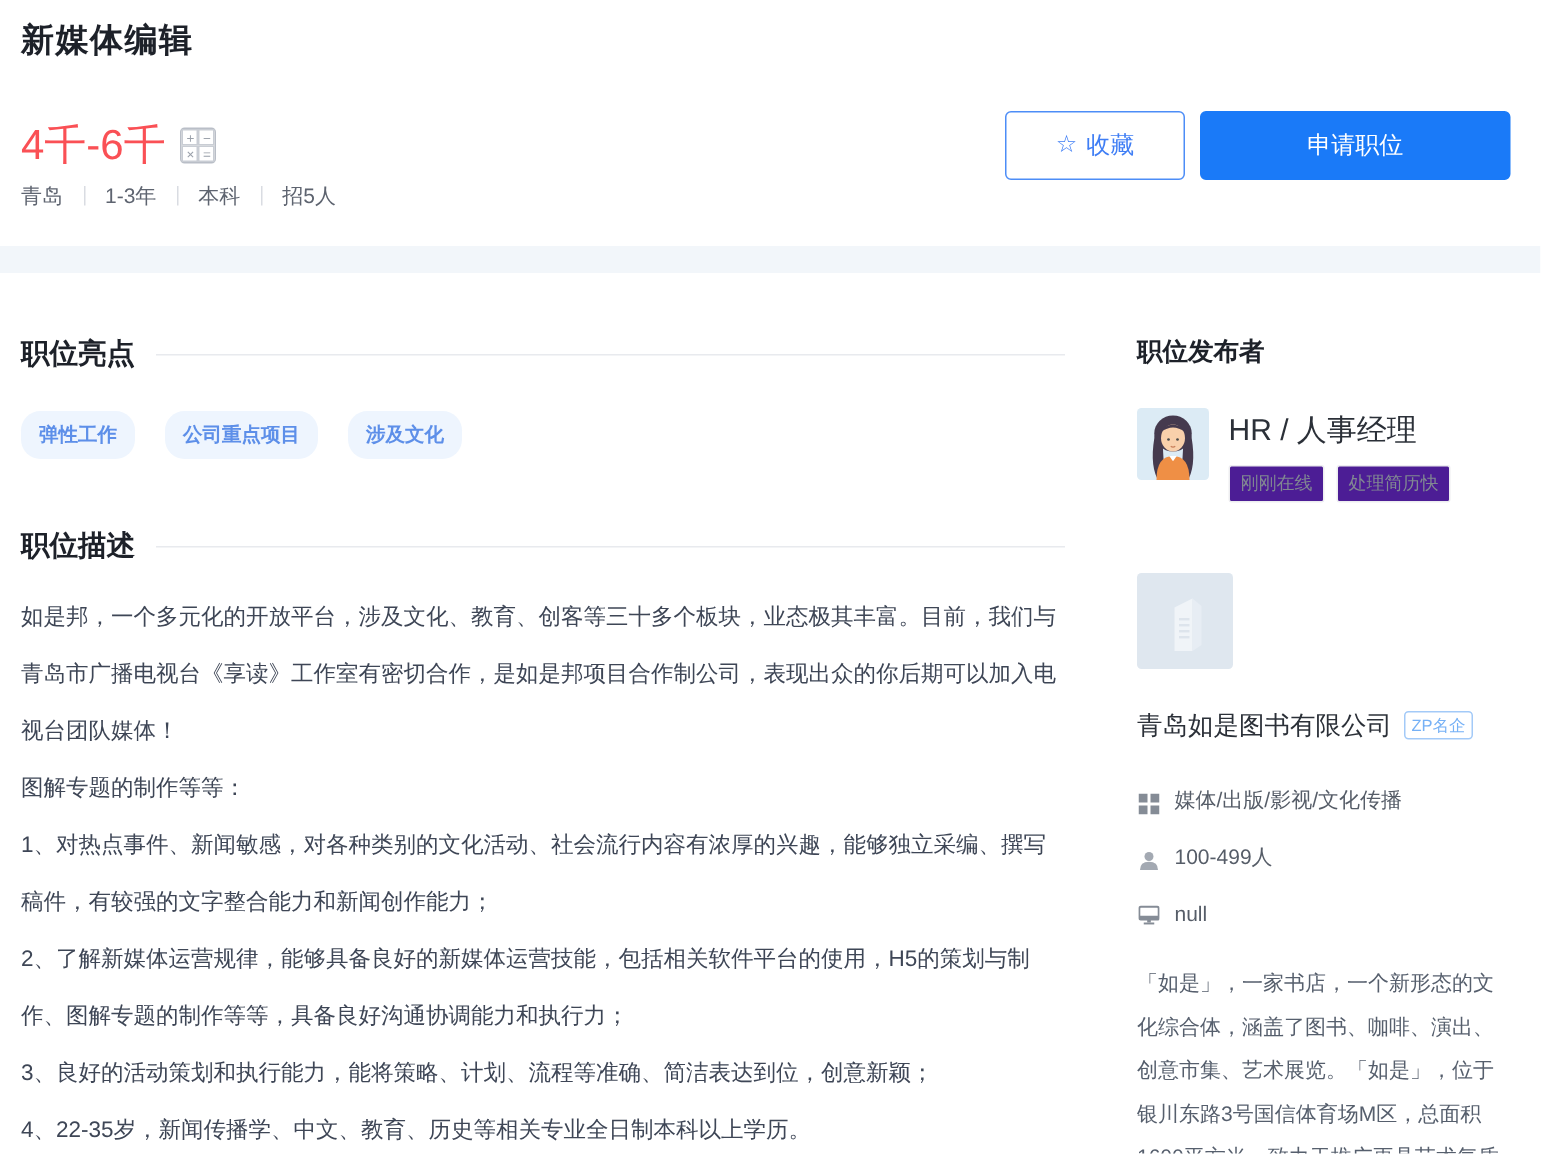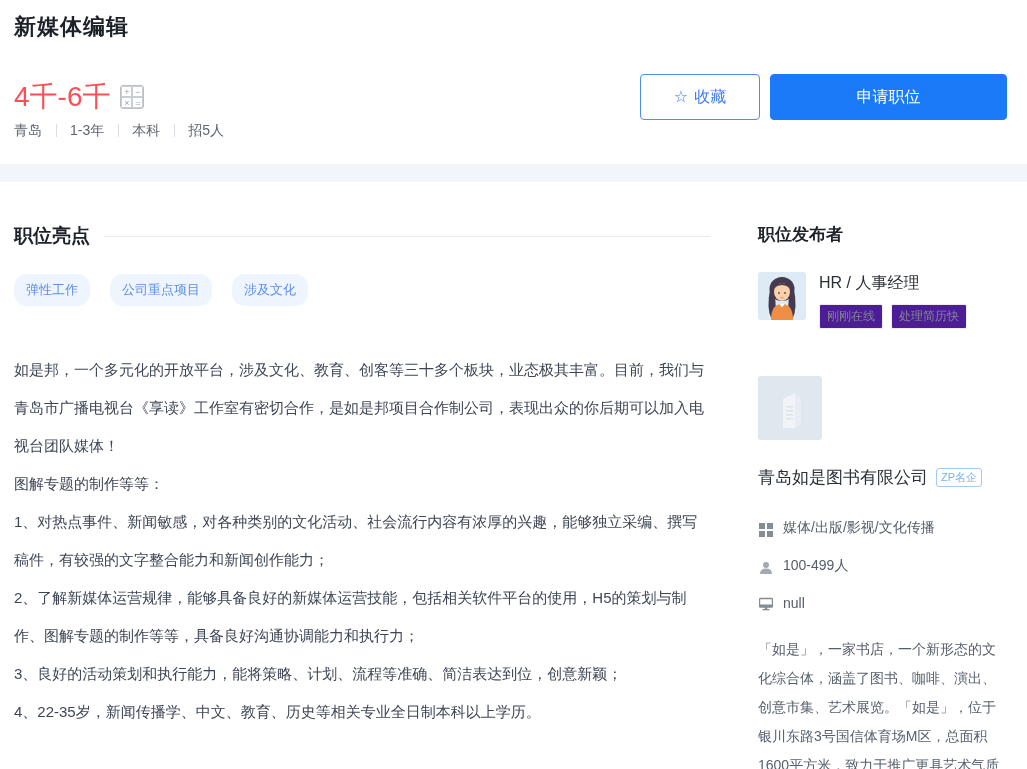--- a/index.html
+++ b/index.html
@@ -13,21 +13,21 @@
   .salary { font-size: 28px; color: #fa5055; }
   .calc-icon { display: grid; grid-template-columns: 11px 11px; grid-template-rows: 11px 11px;
     border: 1px solid #b9bec7; border-radius: 3px; margin-left: 10px; background: #fff; }
   .calc-icon span { display: flex; align-items: center; justify-content: center;
     font-size: 9px; color: #9aa0aa; border: 0.5px solid #c9cdd4; }
   .header-buttons { margin-left: auto; display: flex; gap: 10px; margin-right: 0; }
   .btn { height: 46px; border-radius: 4px; font-size: 16px; display: flex;
     align-items: center; justify-content: center; cursor: pointer; }
   .btn-fav { width: 120px; background: #fff; border: 1px solid #4d8df7; color: #3f7ef5; }
   .btn-fav .star { font-size: 16px; margin-right: 6px; line-height: 1; }
-  .btn-apply { width: 237px; background: #1a7af8; border: 1px solid #1a7af8; color: #fff; }
+  .btn-apply { width: 207px; background: #1a7af8; border: 1px solid #1a7af8; color: #fff; }
   .meta-row { margin-top: 2px; padding-bottom: 24px; font-size: 14px; color: #5e6470;
     display: flex; align-items: center; }
   .meta-row span { position: relative; padding: 0 14px; }
   .meta-row span:first-child { padding-left: 0; }
   .meta-row span + span::before { content: ""; position: absolute; left: 0; top: 2px;
     width: 1px; height: 13px; background: #d9dce2; }
 
   .page-band { width: 1027px; height: 18px; background: #f2f6fa; }
 
   
@@ -35,32 +35,32 @@
   .col-left { width: 696px; }
   .col-right { width: 249px; margin-left: 48px; }
 
   .section-heading { display: flex; align-items: center; font-size: 19px;
     font-weight: bold; color: #1d2129; }
   .section-heading .rule { flex: 1; height: 1px; background: #e8eaee; margin-left: 14px; }
 
   .hl-section { margin-top: 41px; }
   .hl-tags { margin-top: 25px; display: flex; gap: 20px; }
   .hl-tag { background: #eef5fe; color: #5d8fe9; font-size: 13px; padding: 7px 12px;
-    border-radius: 13px; }
+    border-radius: 13px; font-weight: bold; }
 
   .desc-section { margin-top: 45px; }
   .desc-body { margin-top: 16px; font-size: 15px; line-height: 38px; color: #3e4656; }
   .desc-body p { margin: 0; }
 
   
   .publisher-heading { font-size: 17px; font-weight: bold; color: #1d2129; margin-top: 41px; }
   .publisher-card { display: flex; margin-top: 26px; }
   .avatar { width: 48px; height: 48px; border-radius: 3px; overflow: hidden; flex: none; }
   .publisher-info { margin-left: 13px; }
-  .publisher-role { font-size: 16px; color: #2b3038; margin-top: 1px; }
+  .publisher-role { font-size: 20px; color: #2b3038; margin-top: 1px; }
   .publisher-tags { display: flex; gap: 8px; margin-top: 10px; }
   .p-tag { background: #4c1d95; border: 1px solid #ededf0; color: #818892; font-size: 12px;
     padding: 3px 7px; border-radius: 2px; }
 
   .company-logo { width: 64px; height: 64px; margin-top: 47px; border-radius: 3px; overflow: hidden; }
   .company-name-row { display: flex; align-items: center; margin-top: 26px; }
   .company-name { font-size: 17px; color: #2b3038; }
   .zp-badge { margin-left: 8px; font-size: 11px; color: #76b1f6; border: 1px solid #a3caf8;
     border-radius: 3px; padding: 1px 4px; white-space: nowrap; }
 
@@ -118,20 +118,24 @@
         <span class="rule"></span>
       </div>
       <div class="hl-tags">
         <span class="hl-tag">弹性工作</span>
         <span class="hl-tag">公司重点项目</span>
         <span class="hl-tag">涉及文化</span>
       </div>
     </div>
 
     <div class="desc-section">
+      <div class="section-heading">
+        <span>职位描述</span>
+        <span class="rule"></span>
+      </div>
       <div class="desc-body">
         <p>如是邦，一个多元化的开放平台，涉及文化、教育、创客等三十多个板块，业态极其丰富。目前，我们与青岛市广播电视台《享读》工作室有密切合作，是如是邦项目合作制公司，表现出众的你后期可以加入电视台团队媒体！</p>
         <p>图解专题的制作等等：</p>
         <p>1、对热点事件、新闻敏感，对各种类别的文化活动、社会流行内容有浓厚的兴趣，能够独立采编、撰写稿件，有较强的文字整合能力和新闻创作能力；</p>
         <p>2、了解新媒体运营规律，能够具备良好的新媒体运营技能，包括相关软件平台的使用，H5的策划与制作、图解专题的制作等等，具备良好沟通协调能力和执行力；</p>
         <p>3、良好的活动策划和执行能力，能将策略、计划、流程等准确、简洁表达到位，创意新颖；</p>
         <p>4、22-35岁，新闻传播学、中文、教育、历史等相关专业全日制本科以上学历。</p>
 
       </div>
     </div>

